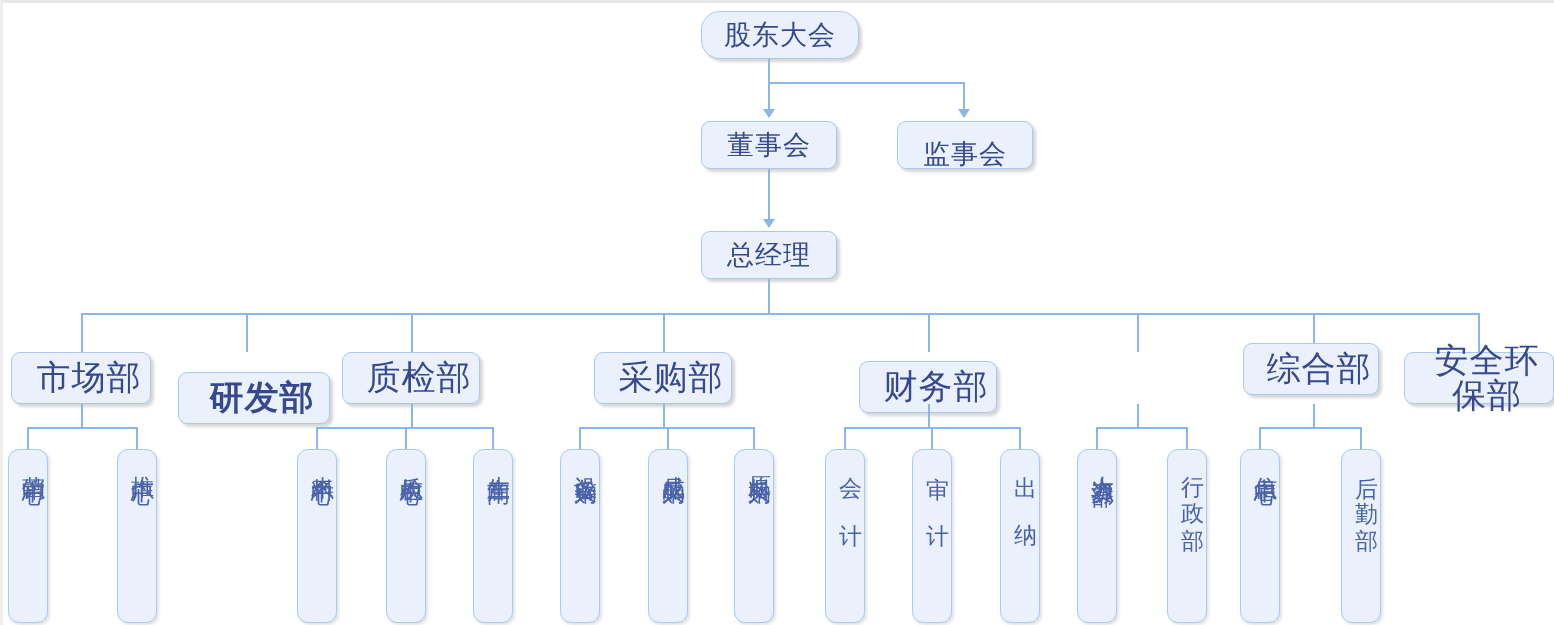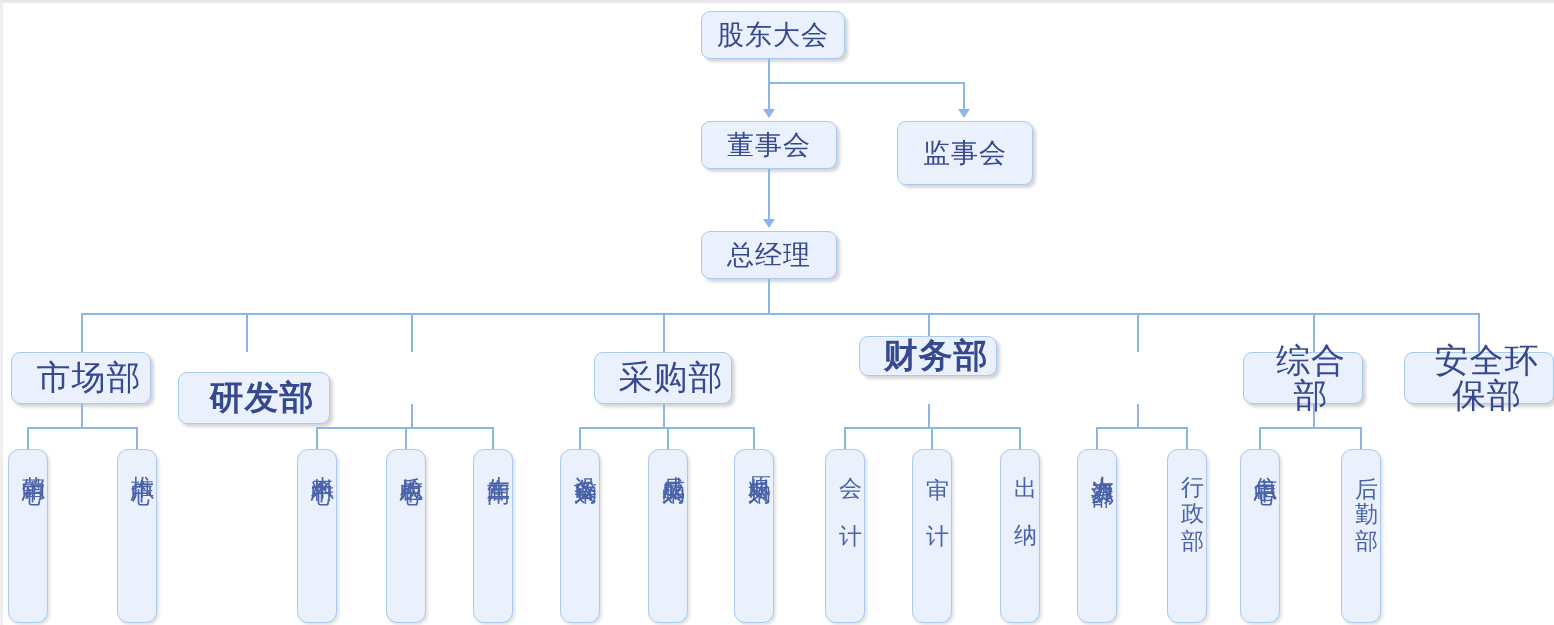--- a/index.html
+++ b/index.html
@@ -85,36 +85,36 @@
   }
   .node.leaf.spread2 .vtext {
     letter-spacing: 26px;
   }
 </style>
 </head>
 <body>
 
 <div id="canvas">
 
-  <div class="node top" style="left:698px; top:8px; width:144px; height:48px;">
+  <div class="node top" style="left:698px; top:8px; width:158px; height:48px;border-radius:19px;">
     <span>股东大会</span>
   </div>
 
   <div class="ln lnv" style="left:765px; top:56px; width:1.6px; height:56px;"></div>
   <div class="arrow" style="left:760px; top:106px;"></div>
 
   <div class="ln lnh" style="left:765px; top:79px; width:197px; height:1.6px;"></div>
   <div class="ln lnv" style="left:960px; top:79px; width:1.6px; height:33px;"></div>
   <div class="arrow" style="left:955px; top:106px;"></div>
 
   <div class="node top" style="left:698px; top:118px; width:136px; height:48px;">
     <span>董事会</span>
   </div>
 
-  <div class="node top" style="left:894px; top:118px; width:136px; height:64px;">
+  <div class="node top" style="left:894px; top:118px; width:136px; height:48px;align-items:flex-end;">
     <span>监事会</span>
   </div>
 
   <div class="ln lnv" style="left:765px; top:166px; width:1.6px; height:55px;"></div>
   <div class="arrow" style="left:760px; top:216px;"></div>
 
   <div class="node top" style="left:698px; top:228px; width:136px; height:48px;align-items:center;">
     <span>总经理</span>
   </div>
 
@@ -130,27 +130,30 @@
   <div class="ln lnv" style="left:1134px; top:310px; width:1.6px; height:39px;"></div>
   <div class="ln lnv" style="left:1310px; top:310px; width:1.6px; height:39px;"></div>
   <div class="ln lnv" style="left:1475px; top:310px; width:1.6px; height:39px;"></div>
 
   <div class="node dept" style="left:8px; top:349px; width:140px; height:52px;">
     <span>市场部</span>
   </div>
   <div class="node dept" style="left:175px; top:369px; width:152px; height:52px;font-weight:bold;">
     <span>研发部</span>
   </div>
+  <div class="node dept" style="left:339px; top:349px; width:138px; height:52px;">
+    <span>质检部</span>
+  </div>
   <div class="node dept" style="left:591px; top:349px; width:138px; height:52px;justify-content:center;">
     <span>采购部</span>
   </div>
-  <div class="node dept" style="left:856px; top:333px; width:138px; height:40px;font-weight:bold;">
+  <div class="node dept" style="left:856px; top:358px; width:138px; height:52px;">
     <span>财务部</span>
   </div>
-  <div class="node dept" style="left:1240px; top:349px; width:120px; height:52px;">
+  <div class="node dept" style="left:1240px; top:340px; width:136px; height:52px;">
     <span>综合部</span>
   </div>
   <div class="node dept" style="left:1401px; top:349px; width:150px; height:52px;">
     <span>安全环保部</span>
   </div>
 
   <div class="ln lnv" style="left:78px; top:401px; width:1.6px; height:24px;"></div>
   <div class="ln lnh" style="left:24px; top:424px; width:110px; height:1.6px;"></div>
   <div class="ln lnv" style="left:24px;  top:424px; width:1.6px; height:22px;"></div>
   <div class="ln lnv" style="left:133px; top:424px; width:1.6px; height:22px;"></div>

